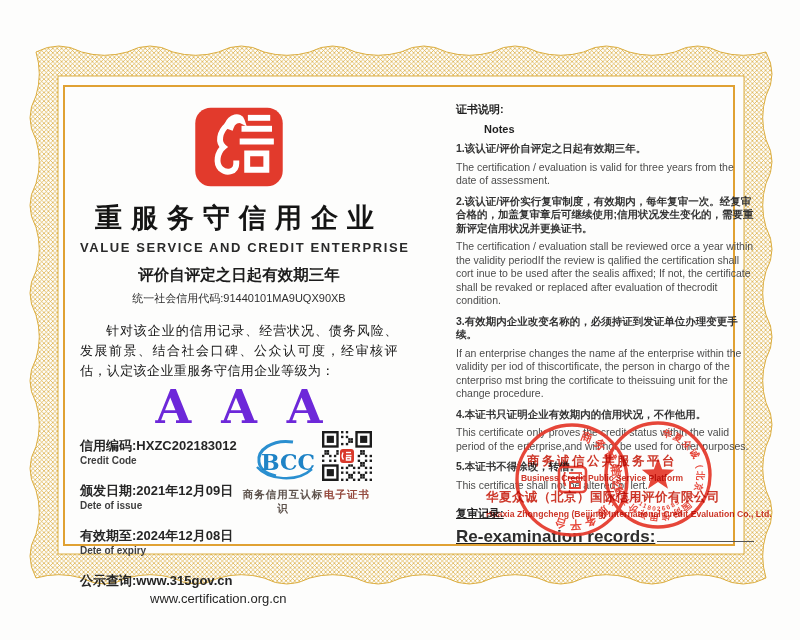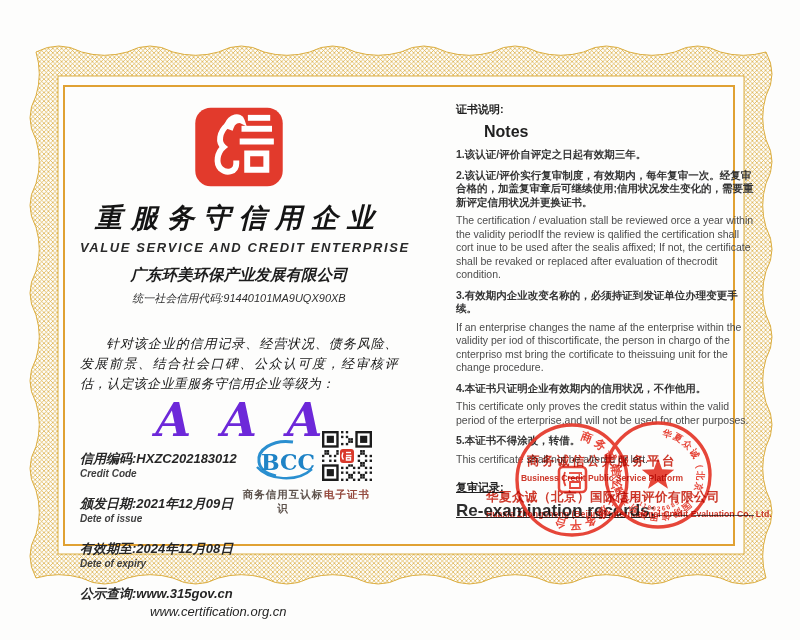--- a/index.html
+++ b/index.html
@@ -6,35 +6,35 @@
   body{
     width:800px;height:640px;position:relative;overflow:hidden;
     background:#fdfdfc;
     font-family:"Liberation Sans",sans-serif;
     color:#222;
     -webkit-font-smoothing:antialiased;
   }
   
   #frame-svg{position:absolute;left:0;top:0;width:800px;height:640px;pointer-events:none;}
   
-  .left-col{position:absolute;left:80px;top:100px;width:318px;font-style:italic;}
+  .left-col{position:absolute;left:80px;top:100px;width:318px;}
   .logo-wrap{width:92px;height:82px;margin:6px auto 0;}
   .title-cn{
     margin-top:12px;text-align:center;
     font-family:"DejaVu Serif",serif;font-weight:bold;
     font-size:27px;letter-spacing:9px;color:#141414;white-space:nowrap;
   }
   .title-en{
     margin-top:4px;font-size:13px;font-weight:bold;
     letter-spacing:1.6px;color:#2a2a2a;white-space:nowrap;
   }
   .company{margin-top:10px;text-align:center;font-size:15.5px;font-weight:bold;color:#1c1c1c;}
   .uscc{margin-top:5px;text-align:center;font-size:11px;color:#2e2e2e;}
   .paragraph{
-    margin-top:28px;font-size:13px;line-height:20px;color:#161616;
+    margin-top:15px;font-size:13px;line-height:20px;color:#161616;
     text-align:justify;text-indent:2em;letter-spacing:0.4px;
   }
   .rating{
     margin-top:2px;text-align:center;
     font-family:"DejaVu Serif",serif;font-weight:bold;
     font-size:46px;line-height:48px;letter-spacing:30px;padding-left:30px;
   }
   .field{margin-top:16px;}
   .field .cn{font-size:13px;font-weight:bold;color:#262626;line-height:16px;}
   .field .en{font-size:10px;font-weight:bold;color:#3e3e3e;line-height:13px;}
@@ -43,21 +43,21 @@
   
   .bcc-box{position:absolute;left:248px;top:438px;width:70px;height:40px;}
   .bcc-label{position:absolute;left:240px;top:488px;width:86px;text-align:center;
     font-size:10.5px;font-weight:bold;color:#5d524c;letter-spacing:1px;}
   .qr-box{position:absolute;left:322px;top:431px;width:50px;height:50px;}
   .qr-label{position:absolute;left:318px;top:488px;width:58px;text-align:center;
     font-size:10.5px;font-weight:bold;color:#94483c;letter-spacing:1px;}
   
   .right-col{position:absolute;left:420px;top:102px;width:298px;margin-left:36px;}
   .notes-head-cn{font-size:11px;font-weight:bold;color:#1f1f1f;}
-  .notes-head-en{font-size:16px;font-weight:bold;color:#1f1f1f;margin-top:6px;padding-left:28px;}
+  .notes-head-en{font-size:11px;font-weight:bold;color:#1f1f1f;margin-top:6px;padding-left:28px;}
   .note-cn{font-size:10.5px;font-weight:600;color:#333;line-height:13.5px;margin-top:7px;}
   .note-en{font-size:10.5px;color:#4c4c4c;line-height:13.5px;margin-top:5px;}
   .reexam{margin-top:14px;text-decoration:underline;}
   .reexam .cn{font-size:11px;font-weight:bold;color:#222;}
   .reexam .en{font-size:17px;font-weight:bold;color:#2e2e2e;margin-top:6px;display:flex;align-items:baseline;}
   .reexam .line{flex:1 1 auto;border-bottom:1px solid #555;height:10px;margin-left:2px;max-width:182px;}
   
   #seal-svg{position:absolute;left:495px;top:412px;width:230px;height:132px;opacity:0.93;}
   .seal-text{
     position:absolute;left:486px;top:453px;width:232px;text-align:center;
@@ -92,21 +92,21 @@
         <path d="M63,13 L81,13"></path>
         <path d="M56,25 L83,25"></path>
         <path d="M54,39 L85,39"></path>
         <path d="M59,52 L80,52 L80,70 L59,70 L59,52"></path>
       </g>
     </svg>
   </div>
 
   <div class="title-cn">重服务守信用企业</div>
   <div class="title-en">VALUE SERVICE AND CREDIT ENTERPRISE</div>
-  <div class="company">广东环美环保产业发展有限公司</div>
+  <div class="company">评价自评定之日起有效期三年</div>
   <div class="uscc">统一社会信用代码:91440101MA9UQX90XB</div>
   <div class="paragraph">针对该企业的信用记录、经营状况、债务风险、发展前景、结合社会口碑、公众认可度，经审核评估，认定该企业重服务守信用企业等级为：</div>
   <div class="rating" id="rating" style="color: #6d28d9;">AAA</div>
 
   <div class="field first">
     <div class="cn">信用编码:HXZC202183012</div>
     <div class="en">Credit Code</div>
   </div>
   <div class="field">
     <div class="cn">颁发日期:2021年12月09日</div>
@@ -220,20 +220,21 @@
     </g>
   </svg>
 </div>
 <div class="qr-label">电子证书</div>
 
 <div class="right-col">
   <div class="notes-head-cn">证书说明:</div>
   <div class="notes-head-en">Notes</div>
 
   <div class="note-cn">1.该认证/评价自评定之日起有效期三年。</div>
+  <div class="note-en">The certification / evaluation is valid for three years from the date of assessment.</div>
   <div class="note-cn">2.该认证/评价实行复审制度，有效期内，每年复审一次。经复审合格的，加盖复审章后可继续使用;信用状况发生变化的，需要重新评定信用状况并更换证书。</div>
   <div class="note-en">The certification / evaluation stall be reviewed orce a year within the validity periodIf the review is qalified the certification shall cort inue to be used after the sealis affixed; If not, the certificate shall be revaked or replaced after evaluation of thecrodit condition.</div>
   <div class="note-cn">3.有效期内企业改变名称的，必须持证到发证单位办理变更手续。</div>
   <div class="note-en">If an enterprise changes the name af the enterprise within the validity per iod of thiscortificate, the person in chargo of the cnterpriso mst bring the cortificate to theissuing unit for the change procedure.</div>
   <div class="note-cn">4.本证书只证明企业有效期内的信用状况，不作他用。</div>
   <div class="note-en">This certificate only proves the credit status within the valid period of the erterprise,and will not be used for other purposes.</div>
   <div class="note-cn">5.本证书不得涂改，转借。</div>
   <div class="note-en">This certificate shall not be altered or lert.</div>
 
   <div class="reexam">

